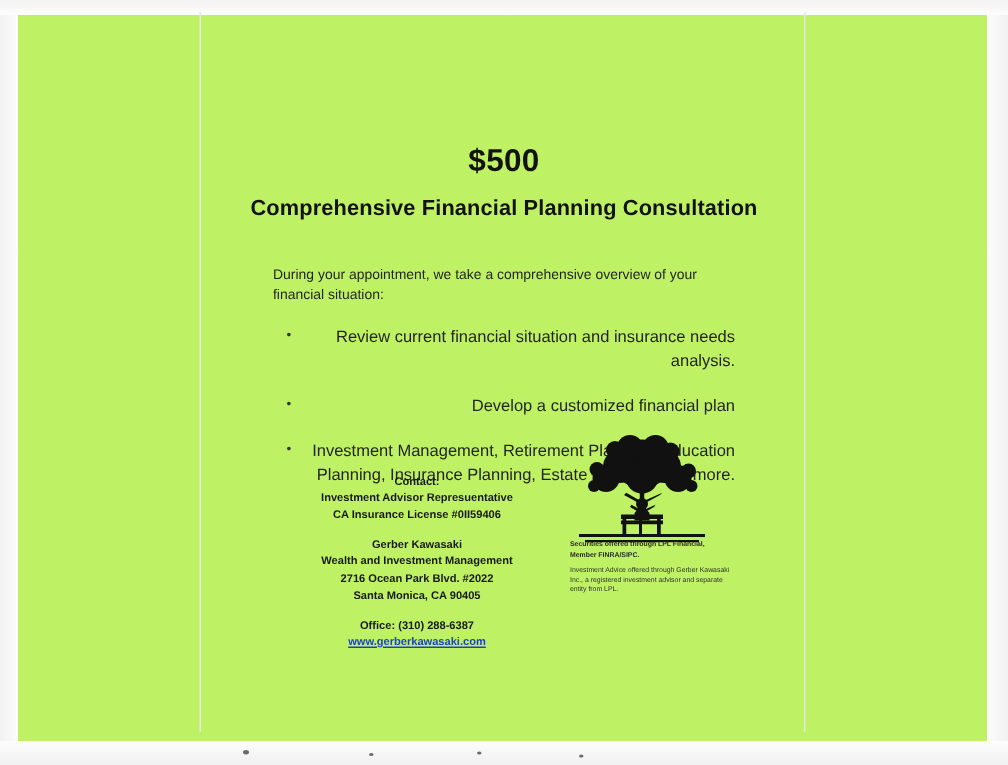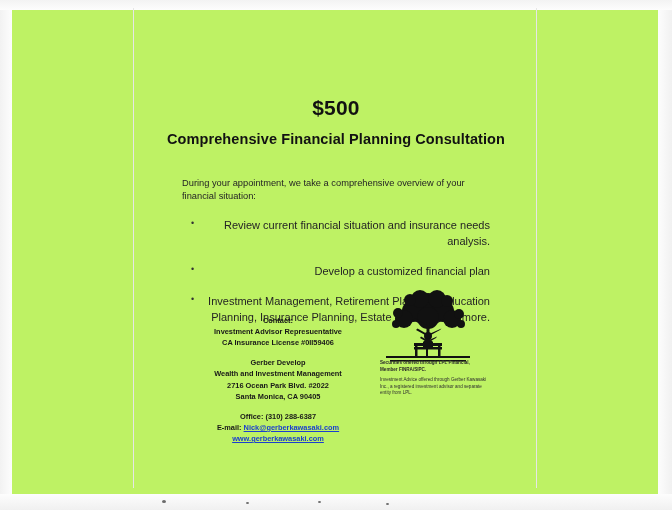--- a/index.html
+++ b/index.html
@@ -205,31 +205,27 @@
 
     <div class="lower">
 
       <div class="contact-block">
         <div class="grp">
           <div>Contact:</div>
           <div>Investment Advisor Represuentative</div>
           <div>CA Insurance License #0II59406</div>
         </div>
         <div class="grp">
-          <div>Gerber Develop</div>
+          <div>Gerber Kawasaki</div>
           <div>Wealth and Investment Management</div>
           <div>2716 Ocean Park Blvd. #2022</div>
           <div>Santa Monica, CA 90405</div>
         </div>
         <div class="grp">
           <div>Office: (310) 288-6387</div>
-          <div>
-            <span>E-mail:</span>
-            <a href="#">Nick@gerberkawasaki.com</a>
-          </div>
           <div>
             <a href="#" style="color:#1b3fcf;">www.gerberkawasaki.com</a>
           </div>
         </div>
       </div>
 
       <div class="logo-area">
         <svg viewBox="0 0 96 92" width="96" height="92" aria-hidden="true">
           <g fill="#111111">
 

